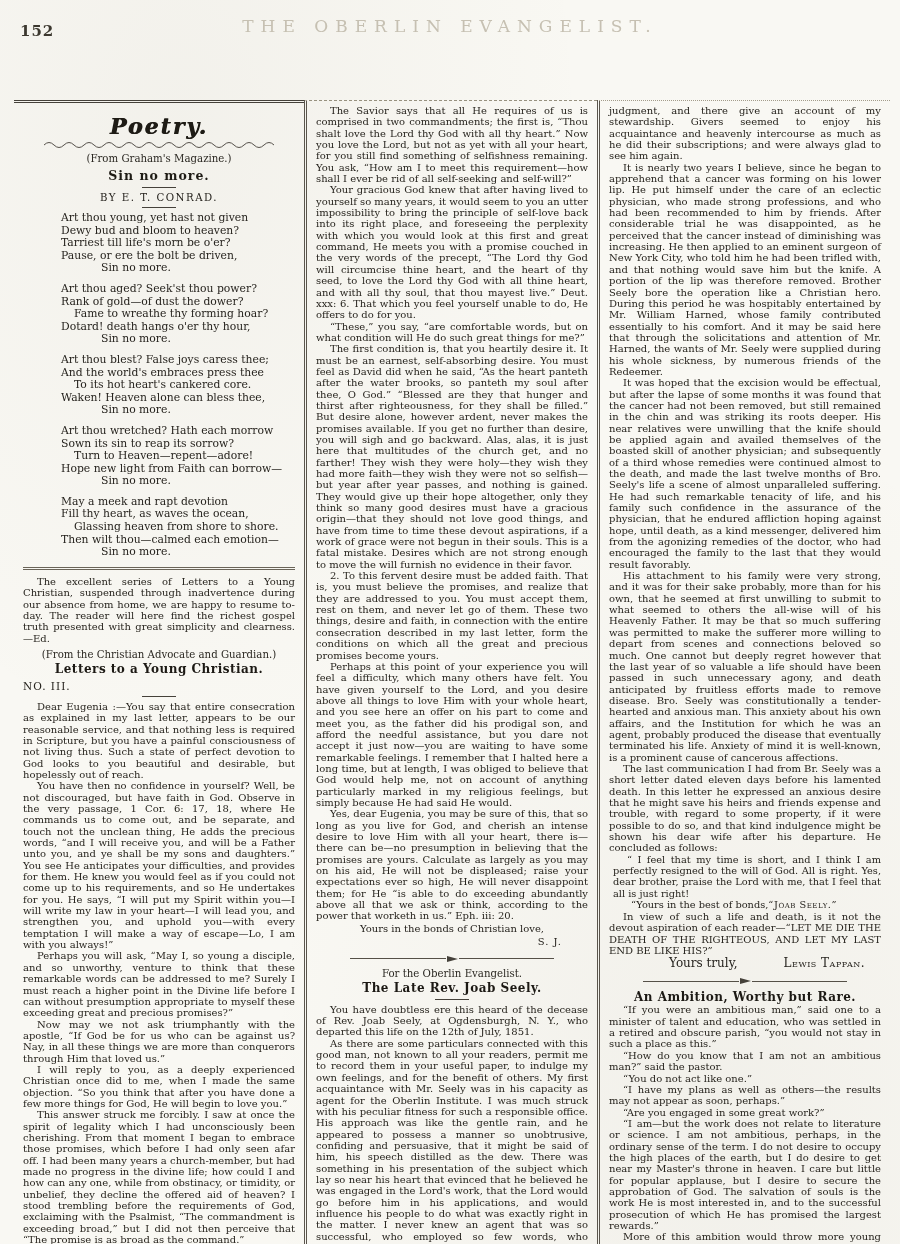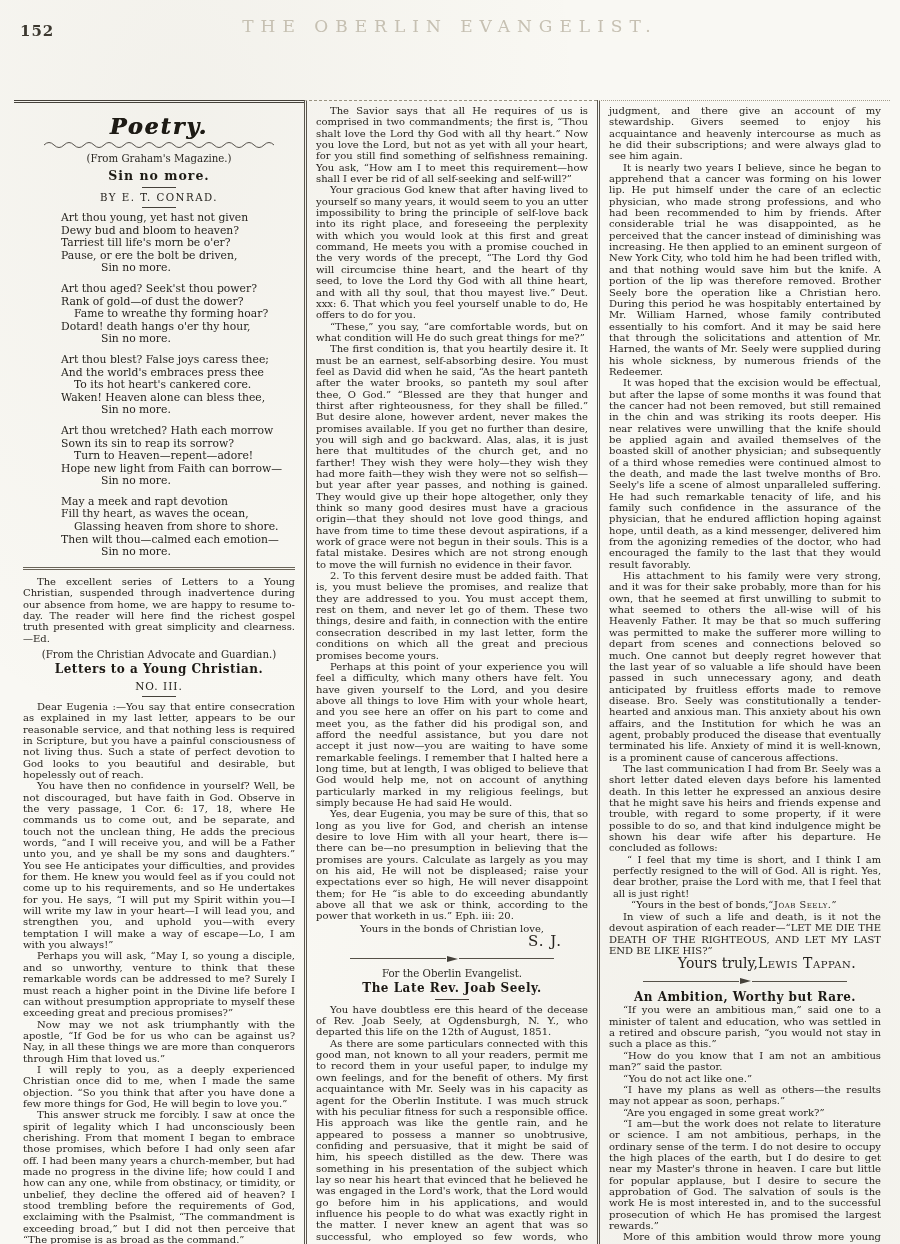--- a/index.html
+++ b/index.html
@@ -37,44 +37,44 @@
   .poetry-title{
     margin:6px 0 2px 0;text-align:center;
     font-size:22px;font-weight:bold;font-style:italic;letter-spacing:2px;
     color:#1e1b15;text-shadow:0.6px 0 0 #1e1b15;
   }
   .wavy{display:block;margin:2px auto 4px auto;}
   .source-line{text-align:center;font-size:10.2px;margin:5px 0 2px 0;color:#2b2822;}
   .poem-title{text-align:center;font-size:12.5px;font-weight:bold;letter-spacing:1px;margin:4px 0 0 0;color:#1e1b15;}
   .byline{text-align:center;font-size:10.2px;letter-spacing:1.5px;margin:2px 0 0 0;font-variant:small-caps;}
   .article-title{margin:2px 0 0 0;text-align:center;font-size:12px;font-weight:bold;letter-spacing:0.5px;color:#1c1914;}
-  .letter-no{text-align:center;font-size:10.5px;letter-spacing:1px;margin:4px 0 0 0;}
+  .letter-no{text-align:left;font-size:10.5px;letter-spacing:1px;margin:4px 0 0 0;}
   .small-rule{width:34px;border-top:1.4px solid #45413a;margin:4px auto 4px auto;}
 
   
   .stanza{margin:0 0 8px 38px;}
   .stanza:first-of-type{margin-top:4px;}
   .poem-line{font-size:10.8px;line-height:12.6px;white-space:nowrap;}
   .pl-in1{padding-left:13px;}
   .pl-in2{padding-left:40px;}
 
   
   .p{
     margin:0;text-align:justify;text-indent:14px;
     font-size:10px;line-height:11.35px;
     color:#27241e;
   }
   .no-indent{text-indent:0;}
   .quote{font-size:9.8px;padding-left:4px;}
   .col-rule{border-top:3px double #6a6458;margin:8px 0 6px 0;}
 
   .closing-center{text-align:center;font-size:10px;line-height:12px;margin-top:1px;}
-  .sig-right{text-align:right;font-size:15px;letter-spacing:1px;padding-right:26px;line-height:13px;font-variant:small-caps;}
+  .sig-right{text-align:right;font-size:10px;letter-spacing:1px;padding-right:26px;line-height:13px;font-variant:small-caps;}
   .attr-row{display:flex;font-size:9.8px;line-height:12px;padding:0 10px 0 22px;}
-  .closing-row{display:flex;justify-content:center;font-size:14px;line-height:13px;padding:1px 16px 0 60px;}
+  .closing-row{display:flex;justify-content:space-between;font-size:12px;line-height:13px;padding:1px 16px 0 60px;}
   .sc{font-variant:small-caps;letter-spacing:0.5px;}
 
   
   .tailpiece{display:flex;align-items:center;justify-content:center;margin:7px 34px 5px 34px;height:8px;}
   .tailpiece .line{flex:1;border-top:1px solid #555047;}
   .tailpiece .arrow-icon{
     width:0;height:0;margin:0 1px;
     border-left:11px solid #45413a;
     border-top:3.5px solid transparent;
     border-bottom:3.5px solid transparent;
@@ -167,21 +167,21 @@
       <div class="tailpiece">
         <span class="line"></span>
         <span class="arrow-icon"></span>
         <span class="line"></span>
       </div>
 
       <div class="source-line">For the Oberlin Evangelist.</div>
       <h3 class="article-title">The Late Rev. Joab Seely.</h3>
       <div class="small-rule"></div>
 
-      <p class="p">You have doubtless ere this heard of the decease of Rev. Joab Seely, at Ogdensburgh, N. Y., who departed this life on the 12th of August, 1851.</p>
+      <p class="p">You have doubtless ere this heard of the decease of Rev. Joab Seely, at Ogdensburgh, N. Y., who departed this life on the 12th of July, 1851.</p>
       <p class="p">As there are some particulars connected with this good man, not known to all your readers, permit me to record them in your useful paper, to indulge my own feelings, and for the benefit of others. My first acquaintance with Mr. Seely was in his capacity as agent for the Oberlin Institute. I was much struck with his peculiar fitness for such a responsible office. His approach was like the gentle rain, and he appeared to possess a manner so unobtrusive, confiding and persuasive, that it might be said of him, his speech distilled as the dew. There was something in his presentation of the subject which lay so near his heart that evinced that he believed he was engaged in the Lord's work, that the Lord would go before him in his applications, and would influence his people to do what was exactly right in the matter. I never knew an agent that was so successful, who employed so few words, who confided so little in his own power, or who was so tranquil and resigned to disappointment. If a person refused to give who had the means, after Br. Seely had presented the subject before him, he felt as the disappointed agent left him, I have got to meet that man at the day of</p>
     </div>
 
     <div class="col col-right">
       <p class="p no-indent">judgment, and there give an account of my stewardship. Givers seemed to enjoy his acquaintance and heavenly intercourse as much as he did their subscriptions; and were always glad to see him again.</p>
       <p class="p">It is nearly two years I believe, since he began to apprehend that a cancer was forming on his lower lip. He put himself under the care of an eclectic physician, who made strong professions, and who had been recommended to him by friends. After considerable trial he was disappointed, as he perceived that the cancer instead of diminishing was increasing. He then applied to an eminent surgeon of New York City, who told him he had been trifled with, and that nothing would save him but the knife. A portion of the lip was therefore removed. Brother Seely bore the operation like a Christian hero. During this period he was hospitably entertained by Mr. William Harned, whose family contributed essentially to his comfort. And it may be said here that through the solicitations and attention of Mr. Harned, the wants of Mr. Seely were supplied during his whole sickness, by numerous friends of the Redeemer.</p>
       <p class="p">It was hoped that the excision would be effectual, but after the lapse of some months it was found that the cancer had not been removed, but still remained in the chin and was striking its roots deeper. His near relatives were unwilling that the knife should be applied again and availed themselves of the boasted skill of another physician; and subsequently of a third whose remedies were continued almost to the death, and made the last twelve months of Bro. Seely's life a scene of almost unparalleled suffering. He had such remarkable tenacity of life, and his family such confidence in the assurance of the physician, that he endured affliction hoping against hope, until death, as a kind messenger, delivered him from the agonizing remedies of the doctor, who had encouraged the family to the last that they would result favorably.</p>
       <p class="p">His attachment to his family were very strong, and it was for their sake probably, more than for his own, that he seemed at first unwilling to submit to what seemed to others the all-wise will of his Heavenly Father. It may be that so much suffering was permitted to make the sufferer more willing to depart from scenes and connections beloved so much. One cannot but deeply regret however that the last year of so valuable a life should have been passed in such unnecessary agony, and death anticipated by fruitless efforts made to remove disease. Bro. Seely was constitutionally a tender-hearted and anxious man. This anxiety about his own affairs, and the Institution for which he was an agent, probably produced the disease that eventually terminated his life. Anxiety of mind it is well-known, is a prominent cause of cancerous affections.</p>
       <p class="p">The last communication I had from Br. Seely was a short letter dated eleven days before his lamented death. In this letter he expressed an anxious desire that he might save his heirs and friends expense and trouble, with regard to some property, if it were possible to do so, and that kind indulgence might be shown his dear wife after his departure. He concluded as follows:</p>
 

